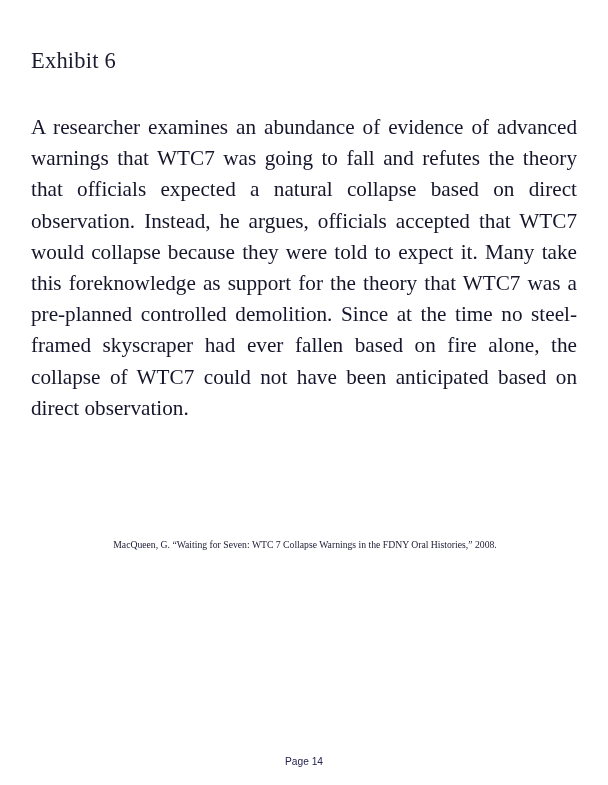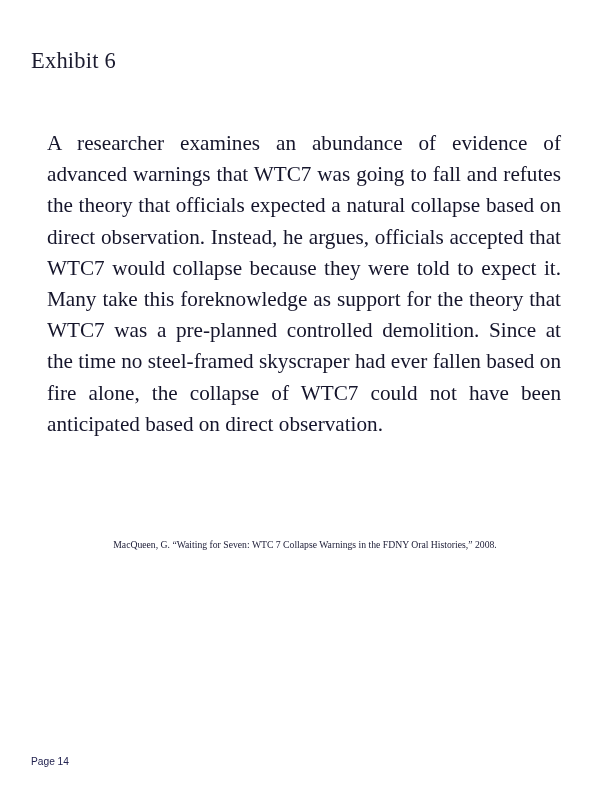--- a/index.html
+++ b/index.html
@@ -37,21 +37,21 @@
   }
 
   .body-block {
     position: absolute;
     left: 31px;
     top: 112px;
     width: 546px;
   }
 
   .body-paragraph {
-    margin: 16px;
+    margin: 0;
     font-size: 21.2px;
     line-height: 31.2px;
     color: #15152b;
     text-align: justify;
     text-justify: inter-word;
     font-family: "Liberation Serif", "DejaVu Serif", serif;
     hyphens: none;
     word-spacing: 0px;
   }
 
@@ -66,21 +66,21 @@
     font-family: "Liberation Serif", "DejaVu Serif", serif;
     text-align: center;
     white-space: nowrap;
   }
 
   .page-footer {
     position: absolute;
     left: 31px;
     top: 755px;
     width: 546px;
-    text-align: left;
+    text-align: center;
     font-family: "Liberation Sans", "DejaVu Sans", sans-serif;
     font-size: 10.2px;
     line-height: 13px;
     color: #232350;
   }
 </style>
 </head>
 <body>
 
 <div class="page">

